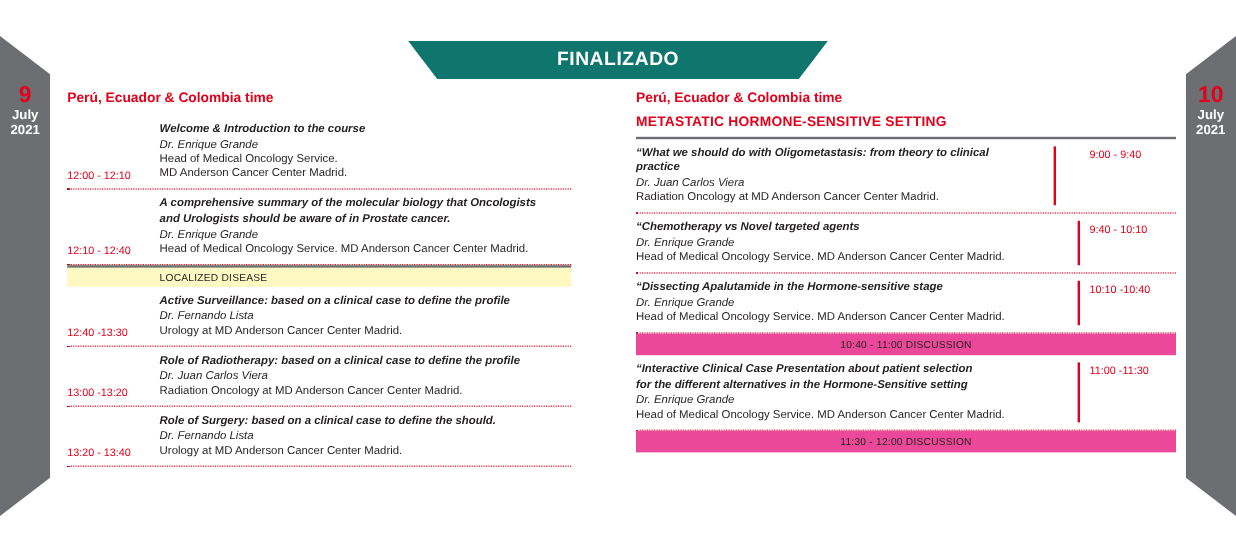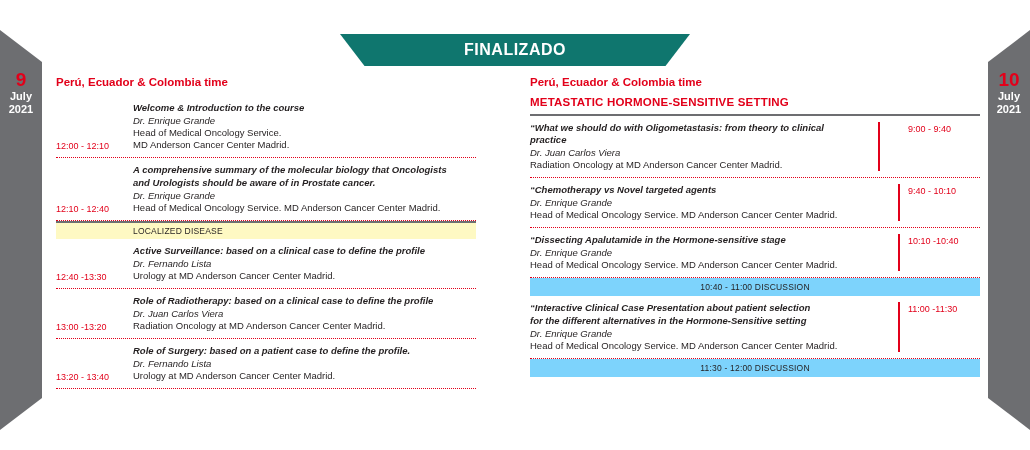--- a/index.html
+++ b/index.html
@@ -141,21 +141,21 @@
     margin:0 8px 0 0;
   }
   .rtime {
     width:72px;
     flex:0 0 72px;
     font-size:9px;
     color:#e2001a;
     padding-top:2px;
   }
   .discussbar {
-    background:#7dd3fc;
+    background:#ec4899;
     text-align:center;
     font-size:8.5px;
     padding:4px 0;
     margin:0;
     letter-spacing:0.2px;
   }
   .topline { border-top:2px solid #6d6e71;gap:20px; }
 </style>
 </head>
 <body>
@@ -220,21 +220,21 @@
         <p class="ttl">Role of Radiotherapy: based on a clinical case to define the profile</p>
         <p class="spk">Dr. Juan Carlos Viera</p>
         <p class="aff">Radiation Oncology at MD Anderson Cancer Center Madrid.</p>
       </div>
     </div>
 
     <div class="lrow">
       <div class="ltime">13:20 - 13:40</div>
       <div class="lbar"></div>
       <div class="lbody">
-        <p class="ttl">Role of Surgery: based on a patient case to define the profile.</p>
+        <p class="ttl">Role of Surgery: based on a clinical case to define the should.</p>
         <p class="spk">Dr. Fernando Lista</p>
         <p class="aff">Urology at MD Anderson Cancer Center Madrid.</p>
       </div>
     </div>
   </div>
 
   <div class="col col-right">
     <p class="coltitle">Perú, Ecuador &amp; Colombia time</p>
     <p class="subtitle-red">METASTATIC HORMONE-SENSITIVE SETTING</p>
 

